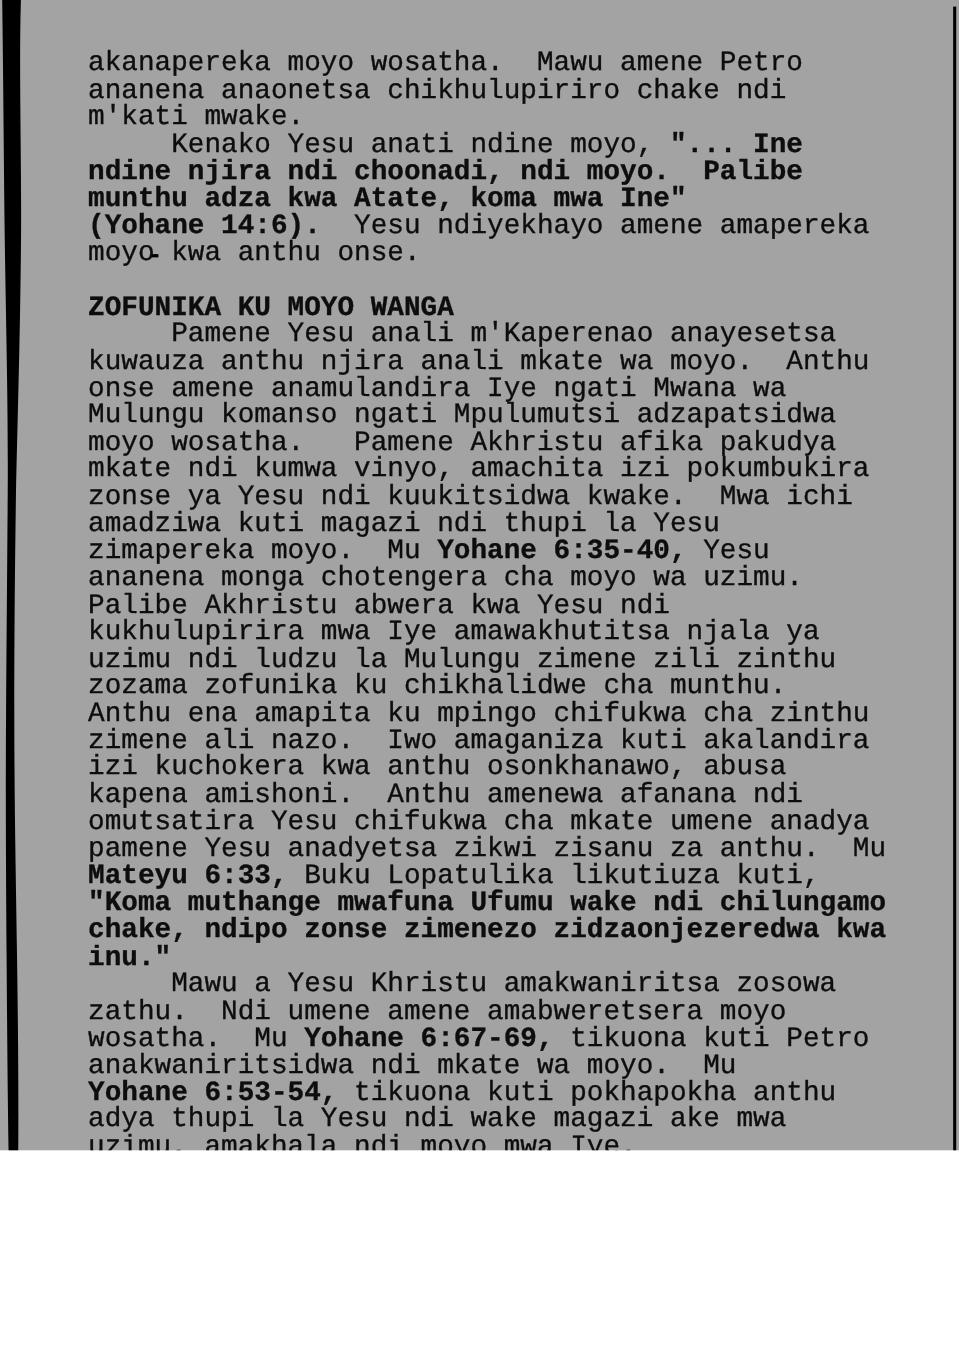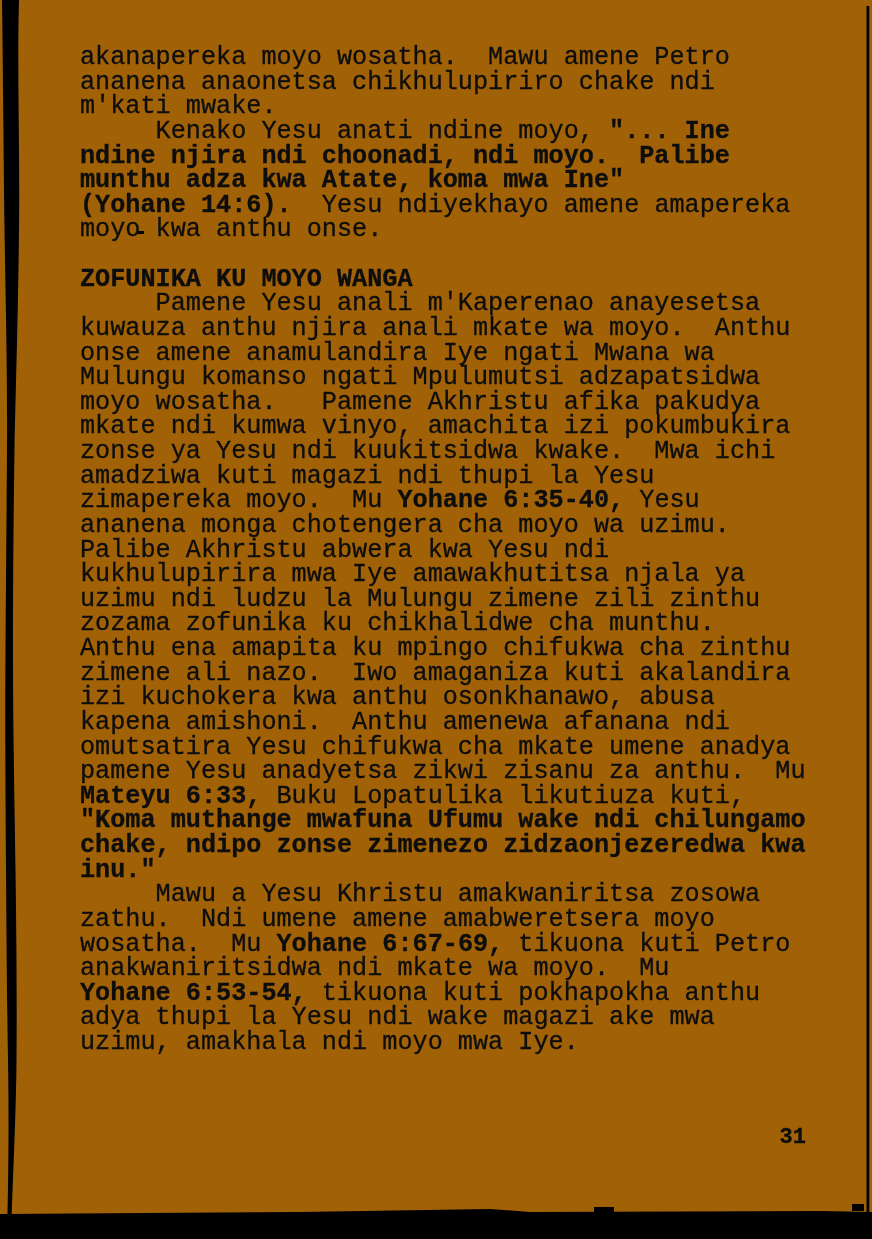--- a/index.html
+++ b/index.html
@@ -3,22 +3,22 @@
 <meta charset="utf-8">
 <style>
   html, body {
     margin: 0;
     padding: 0;
     background: #ffffff;
   }
   .page {
     position: relative;
     width: 872px;
-    height: 1239px;
-    background: #a16207;
+    height: 1046px;
+    background: #a3a3a3;
     overflow: hidden;
     font-family: "Liberation Mono", "DejaVu Sans Mono", monospace;
     color: #0d0d0d;
   }
   .artifacts {
     position: absolute;
     inset: 0;
     width: 872px;
     height: 1239px;
     pointer-events: none;

